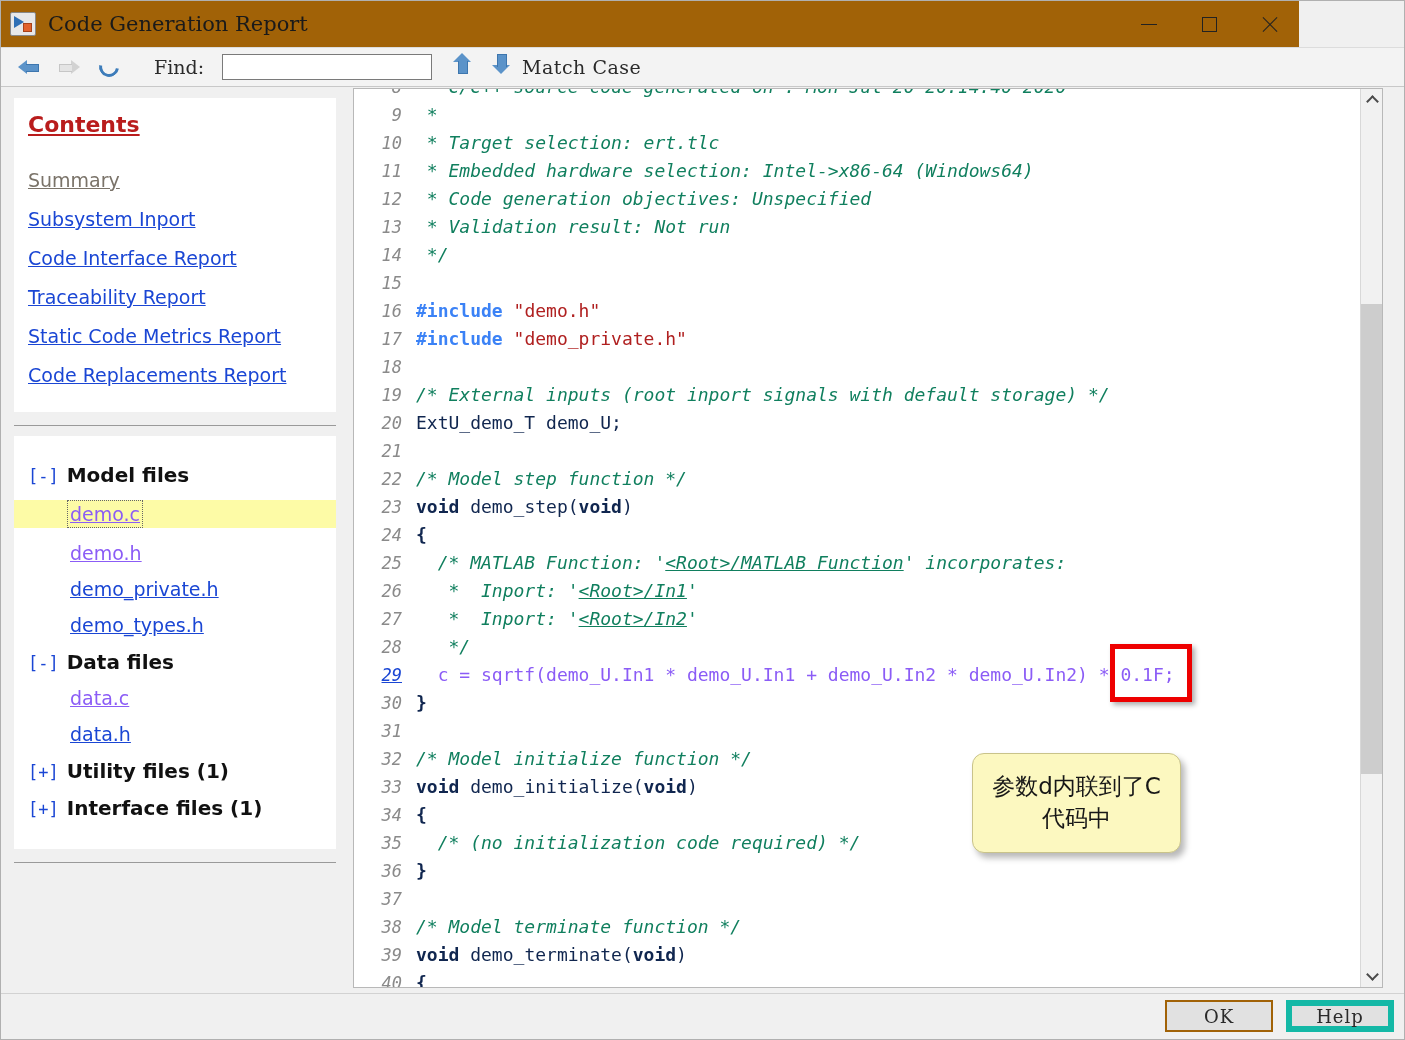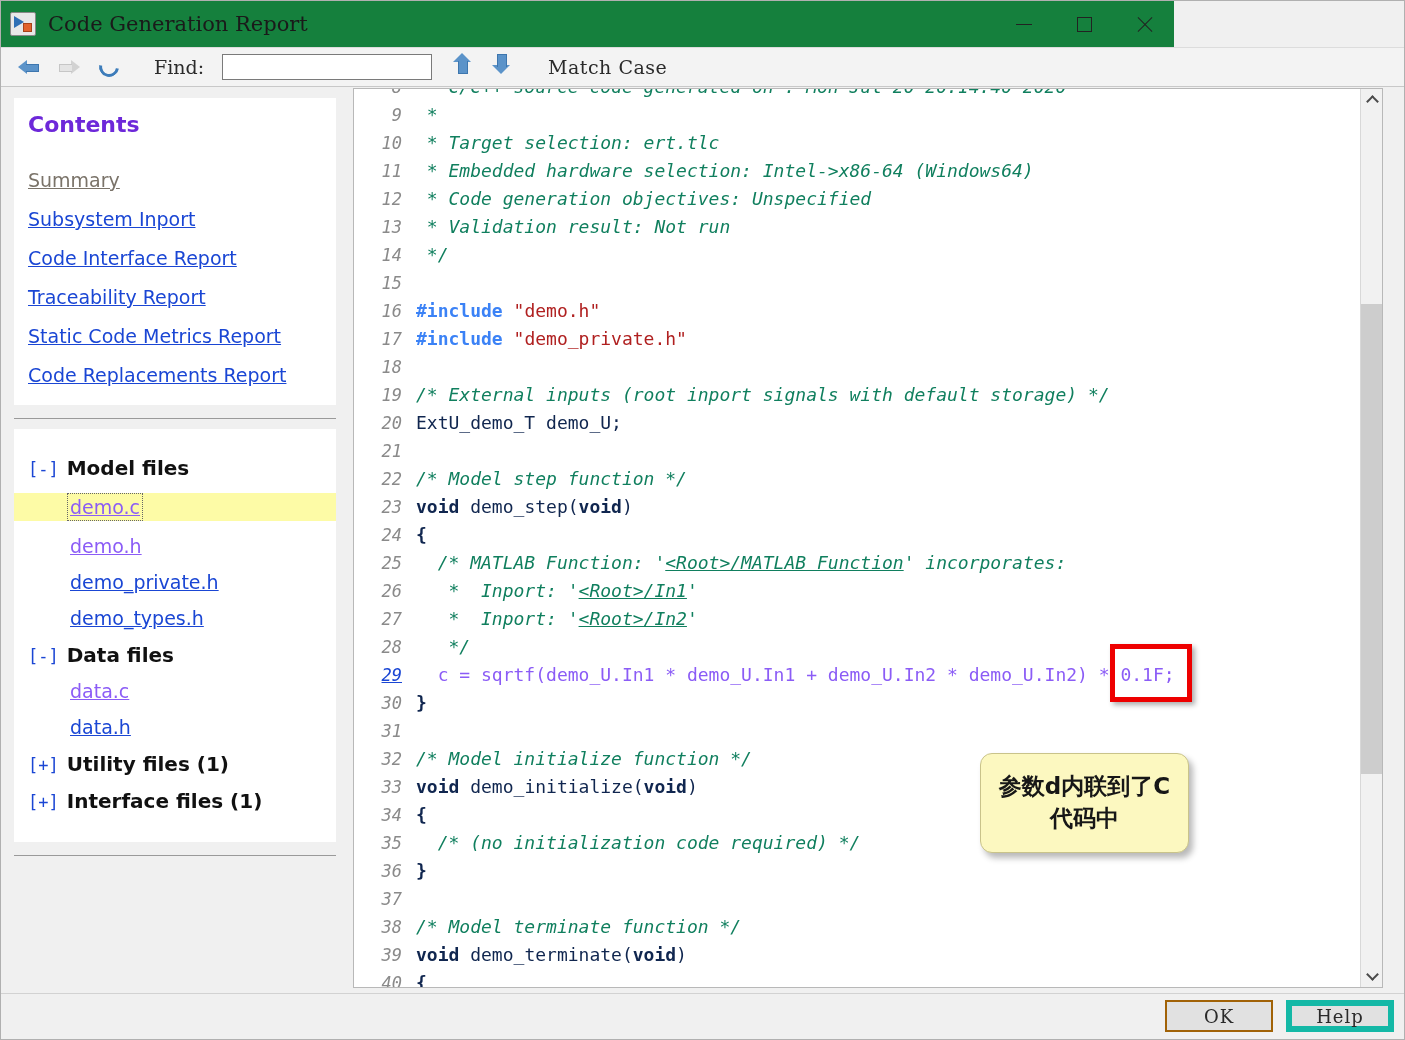--- a/index.html
+++ b/index.html
@@ -14,22 +14,22 @@
   #app {
     position: relative;
     width: 1405px; height: 1040px;
     background: #f0f0f0;
     border: 1px solid #b0b0b0;
   }
 
   
   .titlebar {
     position: absolute; left: 0; top: 0;
-    width: 1173px; height: 46px;
-    background: #15803d;
+    width: 1298px; height: 46px;
+    background: #a16207;
     display: flex; align-items: center;
   }
   .app-icon {
     width: 26px; height: 24px;
     margin-left: 9px;
     position: relative;
     border: 1px solid #888;
     background: #e8e8e8;
     border-radius: 2px;
     flex: 0 0 auto;
@@ -175,59 +175,60 @@
     border-left: 9px solid transparent;
     border-right: 9px solid transparent;
     border-top: 9px solid #5b93c9;
   }
   .ar-dn:after {
     content:""; position:absolute; left:5px; top:1px;
     width:8px;height:12px;background:#5b93c9;
     border:1px solid #3d76ae; border-bottom:none;
   }
   .match-case {
-    margin-left: 34px;
+    margin-left: 8px;
     font-size: 19px;
     color: #2a2a2a;
     font-family: "DejaVu Serif", "Liberation Serif", serif;
     letter-spacing: 0.5px;
   }
 
   
   .sidebar {
     position: absolute; left: 0; top: 87px;
     width: 348px; height: 907px;
     background: #f0f0f0;
   }
   .panel {
     background: #ffffff;
     margin: 10px 13px 0 13px;
   }
   .panel.contents { padding: 14px 0 18px 0; }
   .panel.gencode  { padding: 14px 0 16px 0; }
 
   .panel-title {
-    font-size: 22px; font-weight: bold; color: #6d28d9;
+    font-size: 22px; font-weight: bold; color: #b91c1c;
     padding: 0 0 0 14px;
     font-family: "DejaVu Sans", sans-serif;
+    text-decoration: underline;
   }
   .link-list { margin-top: 18px; }
   .clink {
     display: block;
     font-size: 19px;
     color: #1a46d4;
     text-decoration: underline;
     padding: 0 0 0 14px;
     margin-bottom: 17px;
     cursor: pointer;
     font-family: "DejaVu Sans", sans-serif;
     width: max-content;
   }
   .clink.visited { color: #7a7369; margin-top: 32px; }
-  .clink:last-child { margin-bottom: 1px; }
+  .clink:last-child { margin-bottom: 8px; }
 
   .divider {
     height: 0; border-top: 1px solid #9a9a9a;
     margin: 13px 13px 0 13px;
   }
 
   .tree { margin-top: 13px; }
   .tree-group {
     font-size: 20px; font-weight: bold; color: #111;
     padding-left: 14px;
@@ -344,25 +345,24 @@
     position: absolute;
     left: 971px; top: 752px;
     width: 209px; height: 100px;
     background: #fcf8c0;
     border: 1px solid #c9c38a;
     border-radius: 12px;
     box-shadow: 4px 5px 6px rgba(0,0,0,0.28);
     display: flex; align-items: center; justify-content: center;
     text-align: center;
     font-family: "DejaVu Sans", sans-serif;
-    font-size: 23px; font-weight: bold;
+    font-size: 23px; font-weight: normal;
     color: #171717;
     line-height: 1.38;
     padding: 0 12px;
-    margin-left: 8px;
   }
 
   
   .bottombar {
     position: absolute; left: 0; bottom: 0;
     width: 1403px; height: 46px;
     background: #f0f0f0;
     border-top: 1px solid #d2d2d2;
   }
   .btn {

